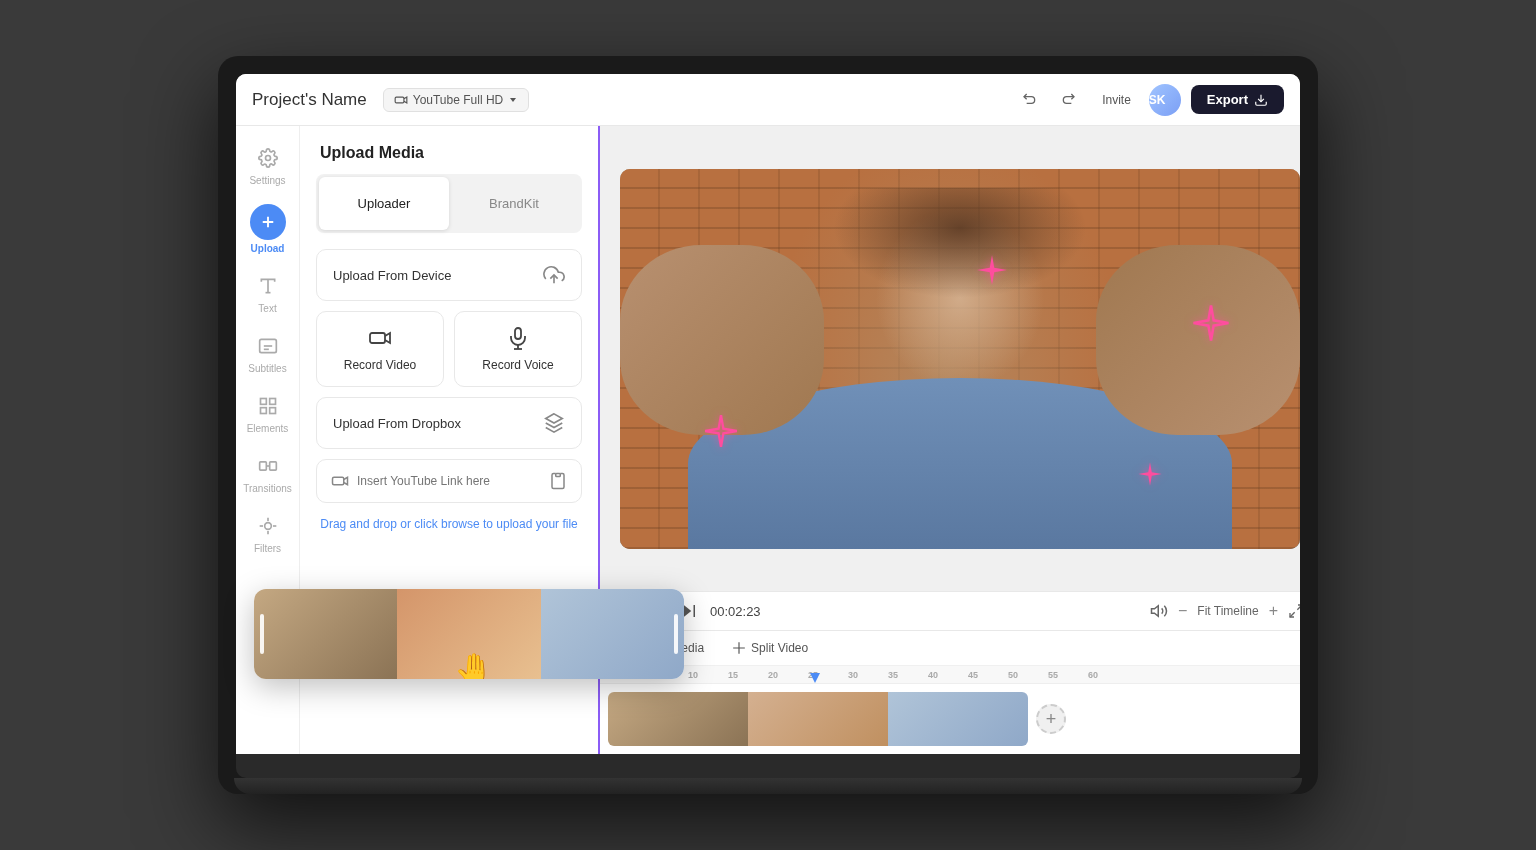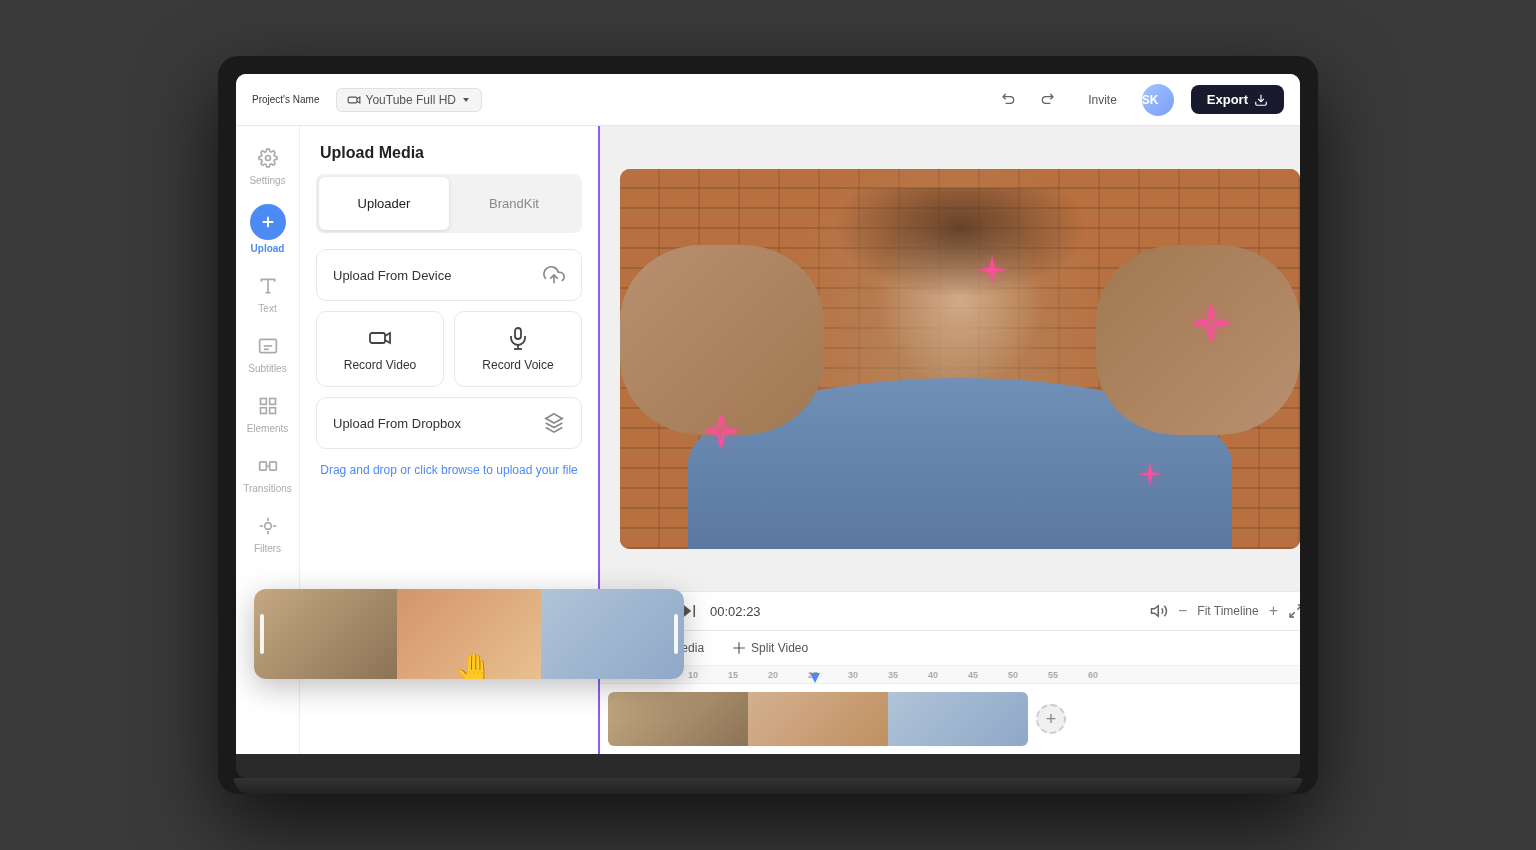--- a/index.html
+++ b/index.html
@@ -35,21 +35,21 @@
       background: #ffffff;
       display: flex;
       align-items: center;
       padding: 0 16px;
       height: 52px;
       border-bottom: 1px solid #e8e8e8;
       flex-shrink: 0;
     }
 
     .project-name {
-      font-size: 10px;
+      font-size: 17px;
       color: #333;
       font-weight: 500;
       margin-right: 16px;
     }
 
     .resolution-badge {
       display: flex;
       align-items: center;
       gap: 5px;
       background: #f5f5f5;
@@ -58,21 +58,21 @@
       padding: 4px 10px;
       font-size: 12px;
       color: #555;
       cursor: pointer;
     }
 
     .top-right {
       margin-left: auto;
       display: flex;
       align-items: center;
-      gap: 17px;
+      gap: 10px;
     }
 
     .undo-redo {
       display: flex;
       gap: 6px;
     }
 
     .icon-btn {
       width: 32px;
       height: 32px;
@@ -730,20 +730,31 @@
 
         <div class="upload-option">
           <span>Upload From Dropbox</span>
           <svg width="22" height="22" viewBox="0 0 24 24" fill="none" stroke="#888" stroke-width="1.8">
               <path d="M12 2L3 7l9 5 9-5-9-5z"></path>
               <path d="M3 17l9 5 9-5"></path>
               <path d="M3 12l9 5 9-5"></path>
             </svg>
         </div>
 
+        <div class="youtube-input">
+          <svg width="18" height="18" viewBox="0 0 24 24" fill="none" stroke="#888" stroke-width="2">
+              <rect x="2" y="7" width="15" height="10" rx="2"></rect>
+              <polyline points="17 10 22 7 22 17 17 14"></polyline>
+            </svg>
+          <input type="text" style="border: none; outline: none; font-size: 12px; color: rgb(136, 136, 136); flex: 1 1 0%; background: transparent;" placeholder="Insert YouTube Link here">
+          <svg width="18" height="18" viewBox="0 0 24 24" fill="none" stroke="#888" stroke-width="2">
+              <rect x="9" y="2" width="6" height="4" rx="1"></rect>
+              <path d="M9 2H6a2 2 0 0 0-2 2v16a2 2 0 0 0 2 2h12a2 2 0 0 0 2-2V4a2 2 0 0 0-2-2h-3"></path>
+            </svg>
+        </div>
 
         <div class="drag-drop-text">
           <span>Drag and drop or click</span>
           <span style="color:#4c8bf5;cursor:pointer;">browse</span>
           <span>to upload your file</span>
         </div>
       </div>
 
       <div class="preview-area">
         <div class="video-container">

